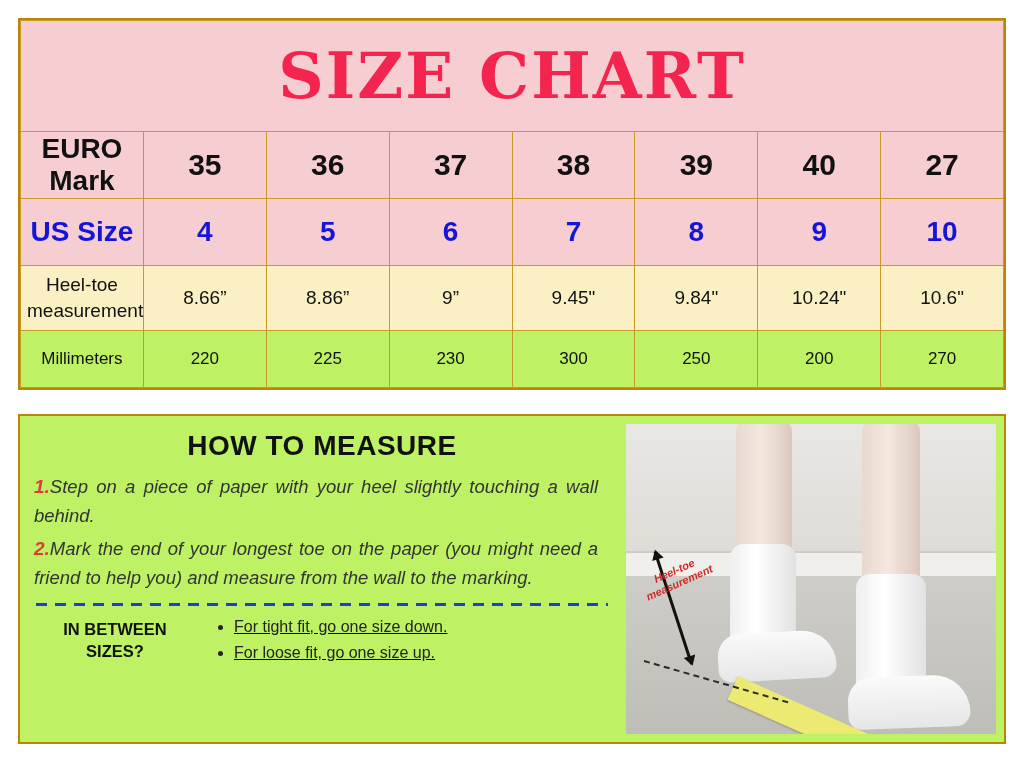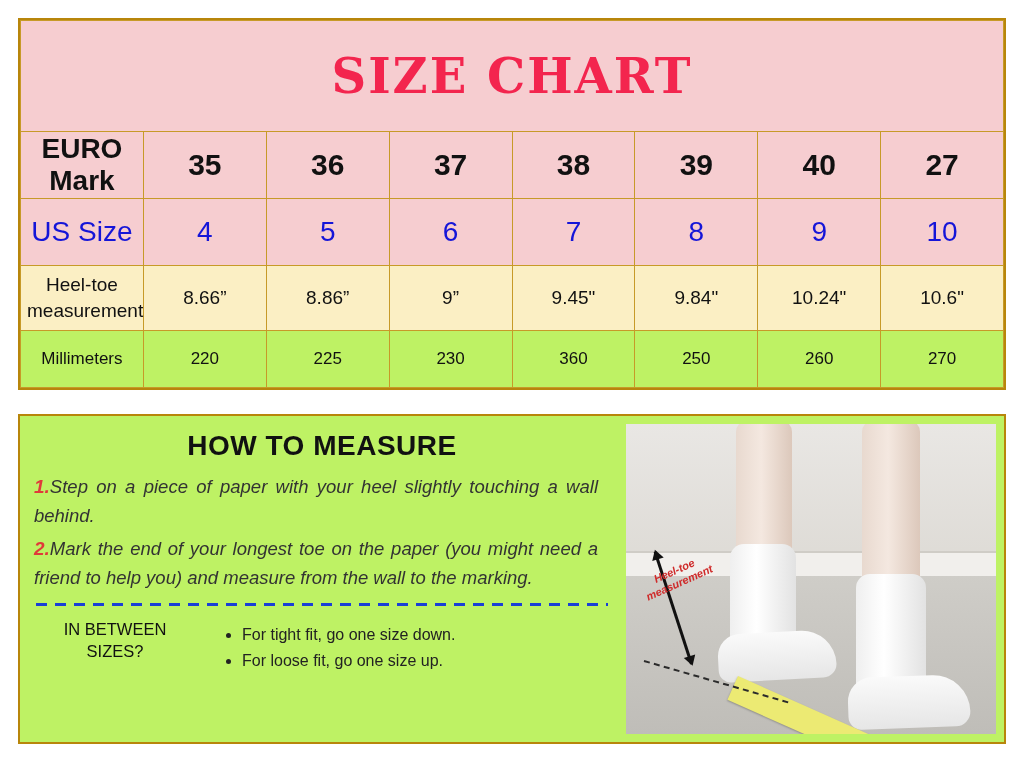--- a/index.html
+++ b/index.html
@@ -46,39 +46,39 @@
   }
   .title-row td {
     background: #f6cdd0;
     height: 110px;
     border: none;
     border-bottom: 1px solid #c79a28;
   }
   .chart-title {
     font-family: "DejaVu Serif", serif;
     font-weight: bold;
-    font-size: 48px;
+    font-size: 63px;
     color: #f3254e;
     letter-spacing: 2px;
     line-height: 1;
   }
   .euro-row td {
     background: #f6cdd0;
     height: 66px;
     font-weight: bold;
     font-size: 30px;
     color: #111;
   }
   .euro-row td.label {
     font-size: 28px;
   }
   .us-row td {
     background: #f6cdd0;
     height: 66px;
-    font-weight: normal;
+    font-weight: bold;
     font-size: 28px;
     color: #1515d8;
   }
   .us-row td.label {
     font-size: 28px;
   }
   .meas-row td {
     background: #fbefc4;
     height: 64px;
     font-size: 19px;
@@ -147,33 +147,34 @@
       transparent 11px, transparent 19px
     );
   }
   .between {
     display: flex;
     align-items: flex-start;
     gap: 26px;
     padding-left: 6px;
   }
   .between-label {
-    font-weight: normal;
+    font-weight: bold;
     font-size: 16.5px;
     color: #111;
     text-align: center;
     line-height: 1.35;
     width: 150px;
     flex: none;
     padding-top: 4px;
   }
   .bullets {
-    margin: 8px;
+    margin: 0;
     padding: 0 0 0 18px;
     list-style: disc;
+    text-decoration: underline;
   }
   .bullets li {
     font-size: 16px;
     color: #222;
     line-height: 1.65;
   }
 
   
   .photo {
     position: absolute;
@@ -310,23 +311,23 @@
         <td>9.45"</td>
         <td>9.84"</td>
         <td>10.24"</td>
         <td>10.6"</td>
       </tr>
       <tr class="mm-row">
         <td class="label col-label">Millimeters</td>
         <td>220</td>
         <td>225</td>
         <td>230</td>
-        <td>360</td>
+        <td>300</td>
         <td>250</td>
-        <td>260</td>
+        <td>200</td>
         <td>270</td>
       </tr>
     </tbody>
       </table>
   </div>
 
   <div class="howto">
     <div class="howto-left">
       <div class="howto-title">HOW TO MEASURE</div>
 

